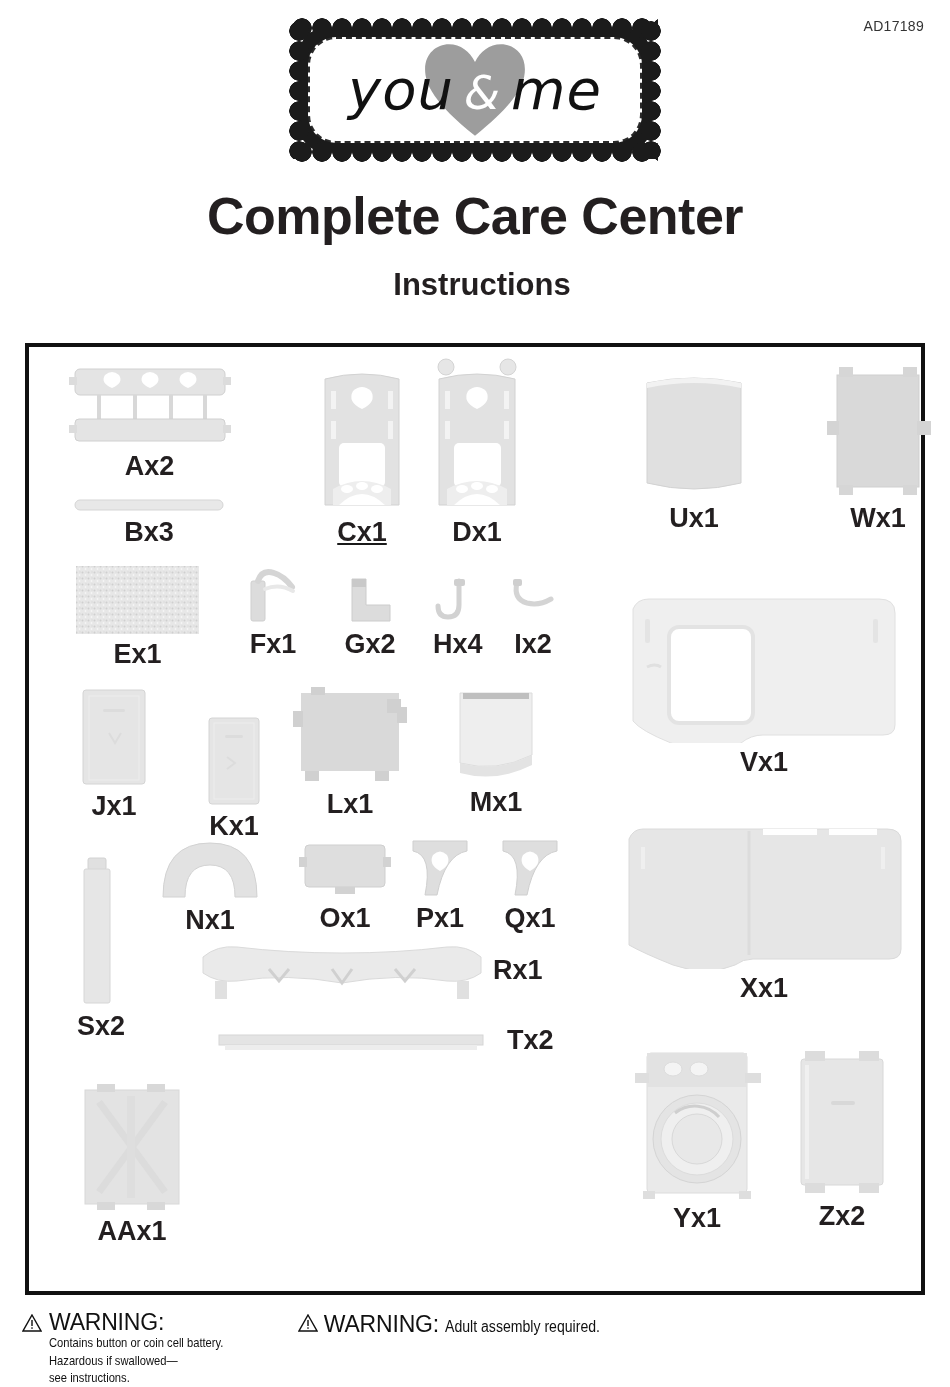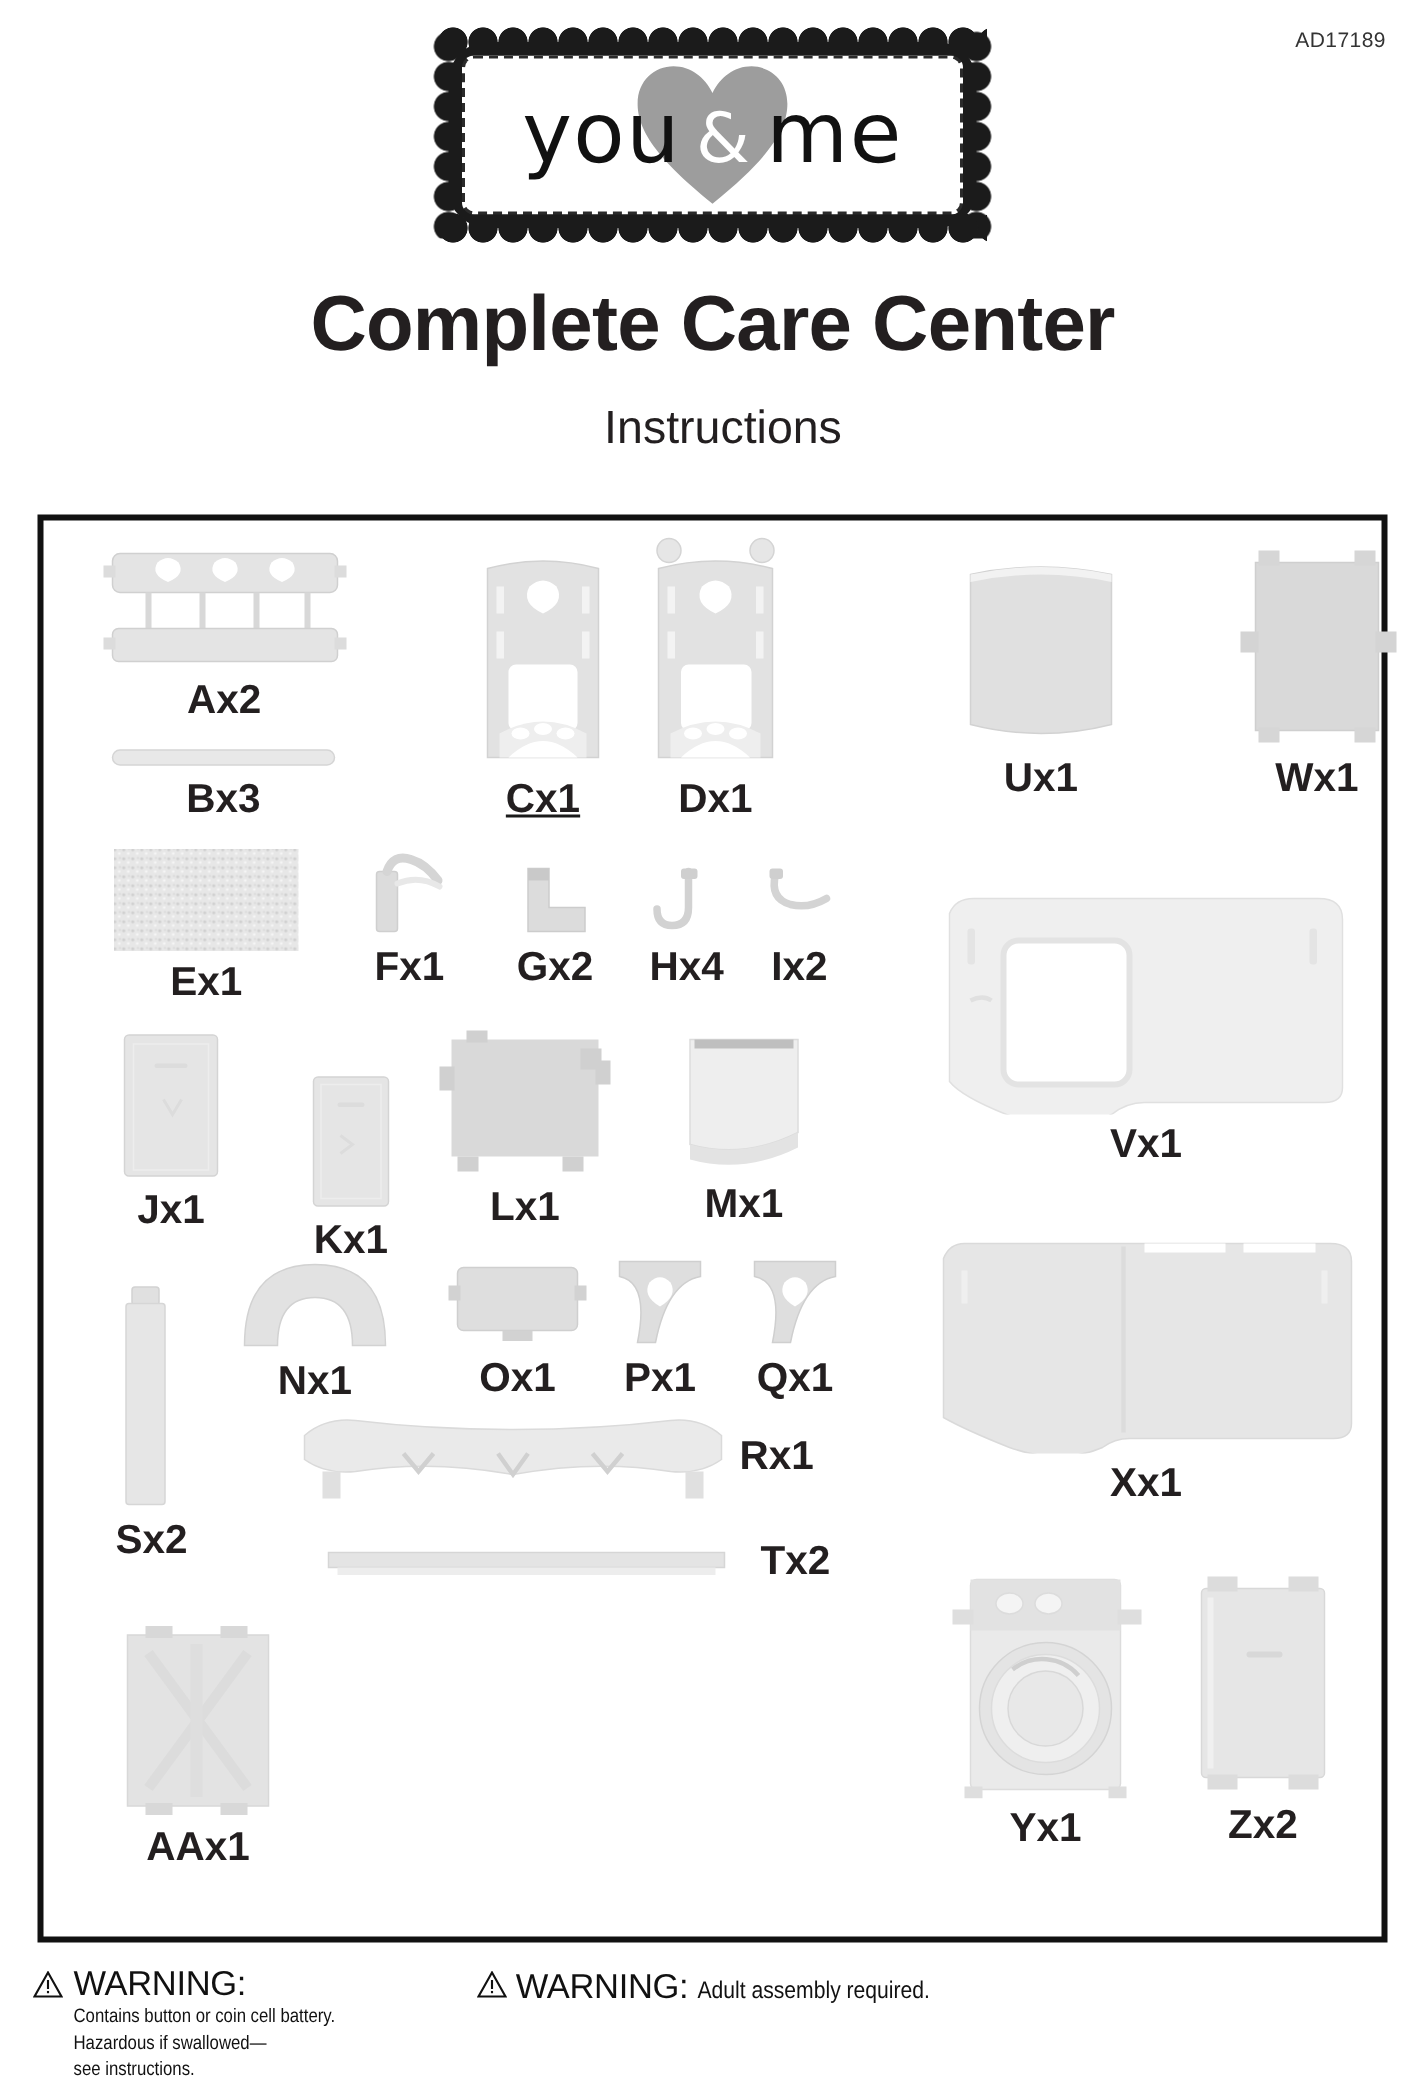--- a/index.html
+++ b/index.html
@@ -37,24 +37,25 @@
   .logo-scallop::after  { bottom: -10px; }
   .logo-scallop-side {
     position: absolute; top: -7px; bottom: -7px; width: 20px;
     background-image: radial-gradient(circle at 10px 10px, #1b1b1b 9.5px, transparent 10px);
     background-size: 20px 20px; background-repeat: repeat-y;
   }
   .logo-scallop-side.l { left: -10px; }
   .logo-scallop-side.r { right: -10px; }
   .logo-inner {
     position: absolute; inset: 9px;
-    background: #ffffff; border-radius: 8px;
+    background: #ffffff; border-radius: 28px;
     border: 2px dashed #2a2a2a;
     display: flex; align-items: center; justify-content: center;
     overflow: hidden;
+    font-style: italic;
   }
   .logo-heart {
     position: absolute; left: 50%; top: 50%;
     transform: translate(-50%, -50%);
     width: 104px; height: 96px;
   }
   .logo-heart svg { width: 100%; height: 100%; display: block; }
   .logo-text {
     position: relative; z-index: 2;
     font-family: "DejaVu Sans", sans-serif;
@@ -68,21 +69,21 @@
 
   .title {
     position: absolute; top: 186px; left: 0; right: 0;
     text-align: center;
     font-size: 52px; font-weight: bold; letter-spacing: -.5px;
     color: #231f20;
   }
   .subtitle {
     position: absolute; top: 267px; left: 0; right: 0;
     text-align: center;
-    font-size: 31px; font-weight: normal;
+    font-size: 31px; font-weight: bold;
     color: #231f20;
     padding-left: 14px;
   }
 
   
   .parts-box {
     position: absolute;
     left: 25px; top: 343px;
     width: 900px; height: 952px;
     border: 4px solid #111;
@@ -99,21 +100,21 @@
     white-space: nowrap;
   }
   .part-label.side {
     position: absolute; margin-top: 0;
   }
 
   
   .warnings {
     position: absolute; left: 22px; top: 1310px;
     width: 910px;
-    display: flex; align-items: flex-start; gap: 66px;
+    display: flex; align-items: flex-start; gap: 46px;
   }
   .warn { display: flex; align-items: flex-start; gap: 7px; }
   .warn-tri { flex: none; margin-top: 4px; }
   .warn-tri svg { display: block; }
   .warn-head {
     font-family: "Liberation Sans Narrow", "Liberation Sans", sans-serif;
     font-size: 23px; letter-spacing: -.2px; color: #111;
     line-height: 1.05;
   }
   .warn-body {

